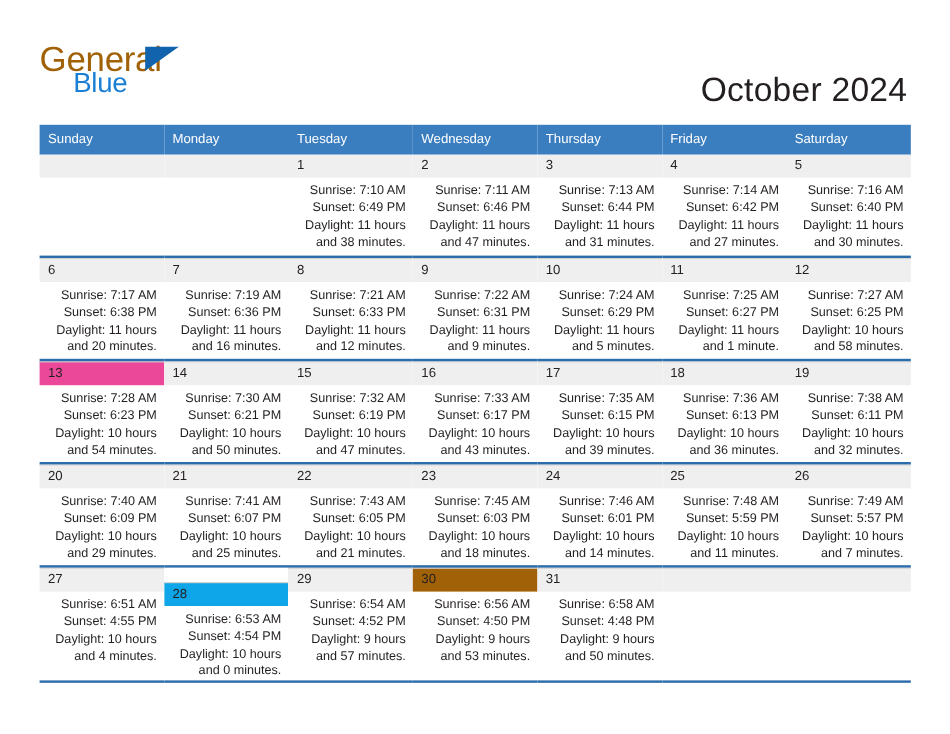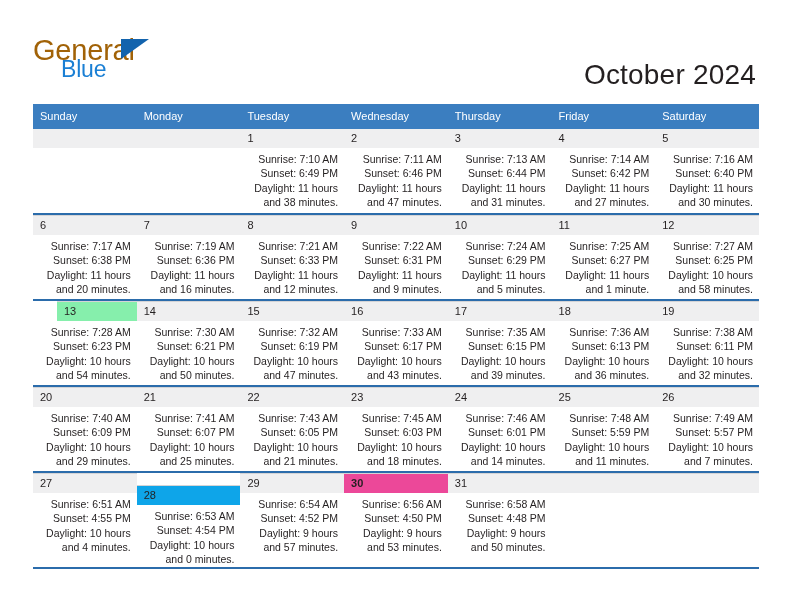--- a/index.html
+++ b/index.html
@@ -291,21 +291,21 @@
             <div class="details">
               <div>Sunrise: 7:27 AM</div>
               <div>Sunset: 6:25 PM</div>
               <div>Daylight: 10 hours</div>
               <div>and 58 minutes.</div>
             </div>
           </td>
         </tr>
         <tr class="week-row">
           <td class="day-cell" style="border-bottom-color: rgb(43, 108, 171);">
-            <span class="daynum" style="background: #86efac; margin-left: 24px;">13</span>
+            <span class="daynum" style="background: #ec4899;">13</span>
             <div class="details">
               <div>Sunrise: 7:28 AM</div>
               <div>Sunset: 6:23 PM</div>
               <div>Daylight: 10 hours</div>
               <div>and 54 minutes.</div>
             </div>
           </td>
           <td class="day-cell" style="border-bottom-color: rgb(43, 108, 171);">
             <span class="daynum" style="background: rgb(239, 239, 240);">14</span>
             <div class="details">
@@ -448,21 +448,21 @@
           <td class="day-cell" style="border-bottom-color: rgb(43, 108, 171);">
             <span class="daynum" style="background: rgb(239, 239, 240);">29</span>
             <div class="details">
               <div>Sunrise: 6:54 AM</div>
               <div>Sunset: 4:52 PM</div>
               <div>Daylight: 9 hours</div>
               <div>and 57 minutes.</div>
             </div>
           </td>
           <td class="day-cell" style="border-bottom-color: rgb(43, 108, 171);">
-            <span class="daynum" style="background: #ec4899; font-weight: bold;">30</span>
+            <span class="daynum" style="background: #a16207;">30</span>
             <div class="details">
               <div>Sunrise: 6:56 AM</div>
               <div>Sunset: 4:50 PM</div>
               <div>Daylight: 9 hours</div>
               <div>and 53 minutes.</div>
             </div>
           </td>
           <td class="day-cell" style="border-bottom-color: rgb(43, 108, 171);">
             <span class="daynum" style="background: rgb(239, 239, 240);">31</span>
             <div class="details">

